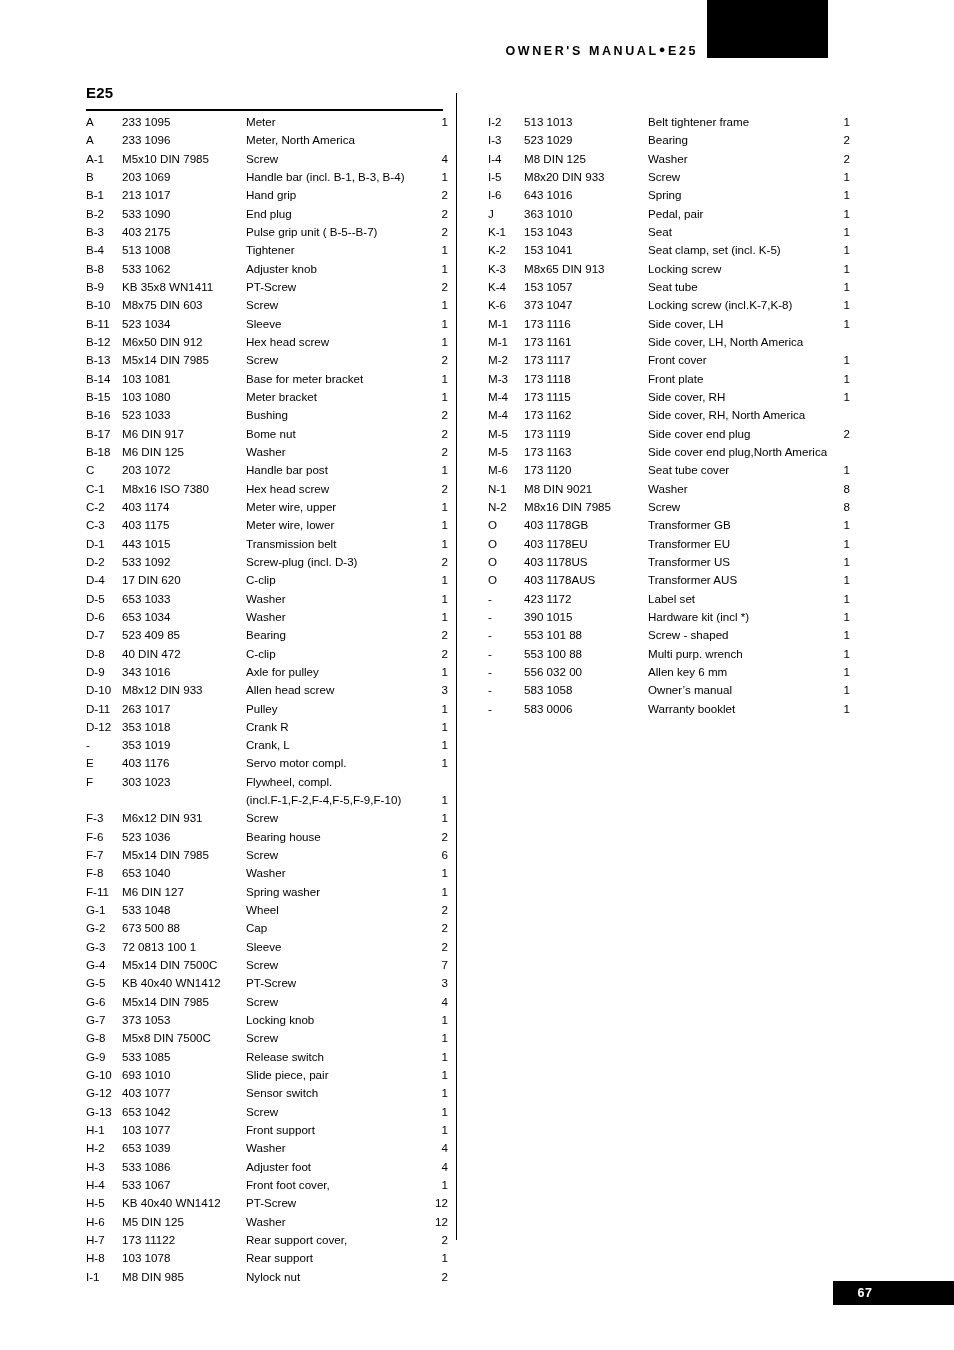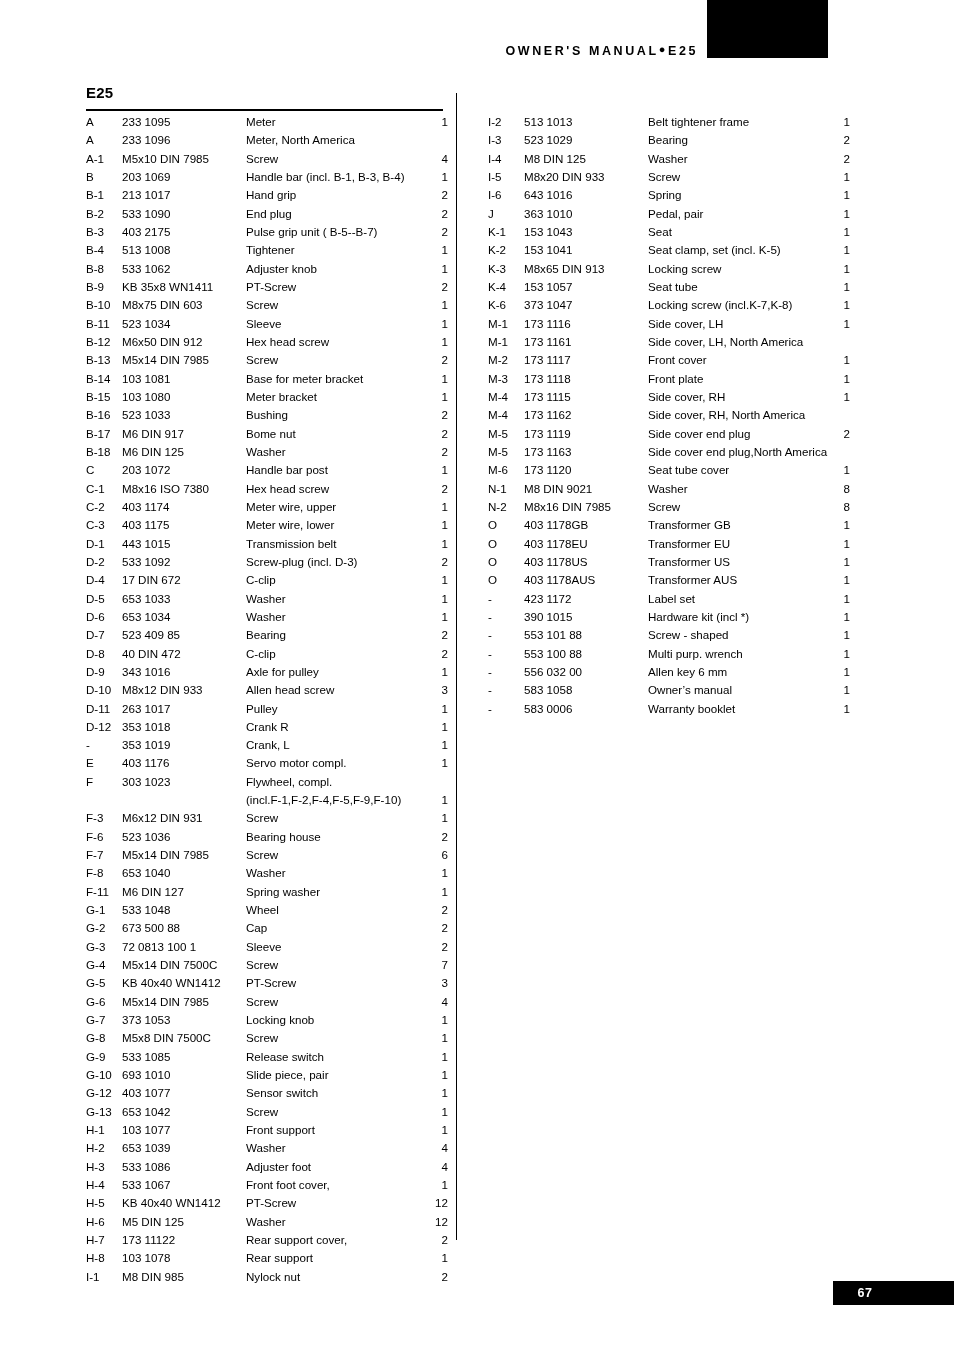--- a/index.html
+++ b/index.html
@@ -314,21 +314,21 @@
         <div class="qty">1</div>
       </div>
       <div class="parts-row">
         <div class="ref">D-2</div>
         <div class="pn">533 1092</div>
         <div class="desc">Screw-plug (incl. D-3)</div>
         <div class="qty">2</div>
       </div>
       <div class="parts-row">
         <div class="ref">D-4</div>
-        <div class="pn">17 DIN 672</div>
+        <div class="pn">17 DIN 620</div>
         <div class="desc">C-clip</div>
         <div class="qty">1</div>
       </div>
       <div class="parts-row">
         <div class="ref">D-5</div>
         <div class="pn">653 1033</div>
         <div class="desc">Washer</div>
         <div class="qty">1</div>
       </div>
       <div class="parts-row">

